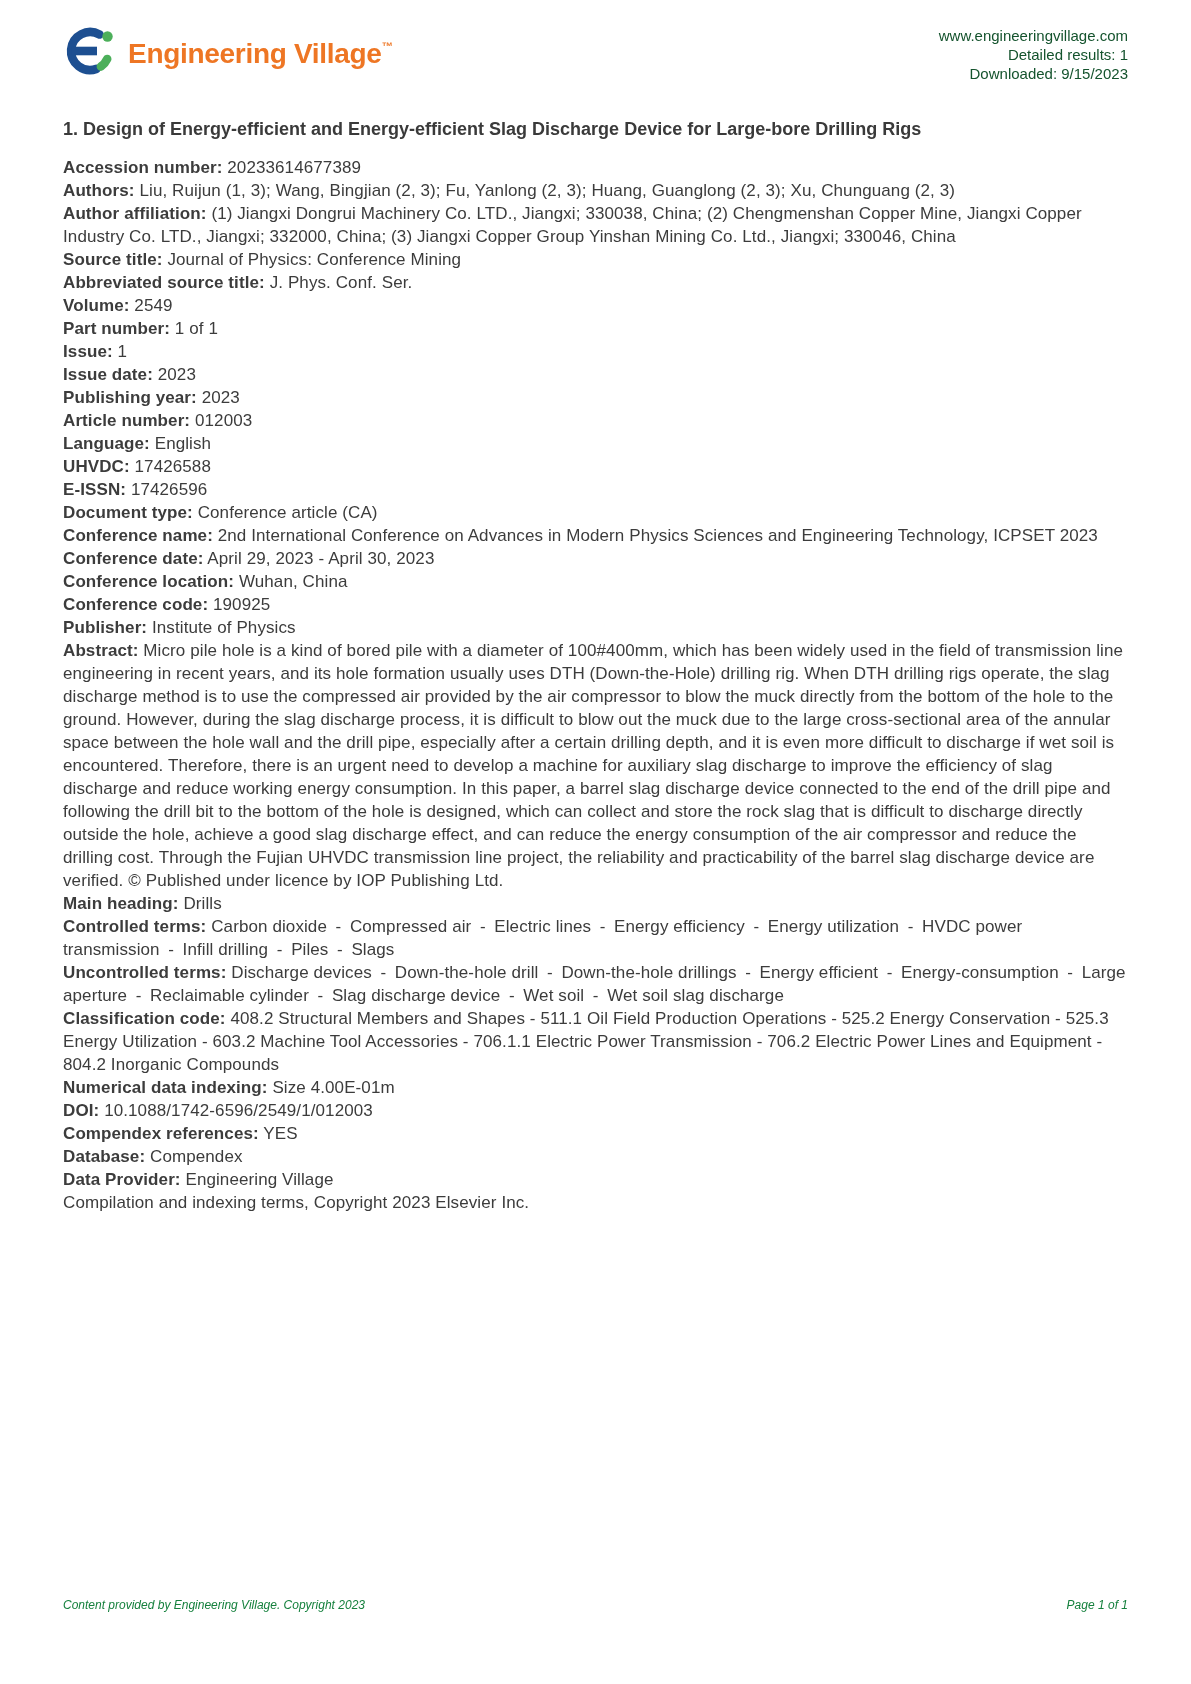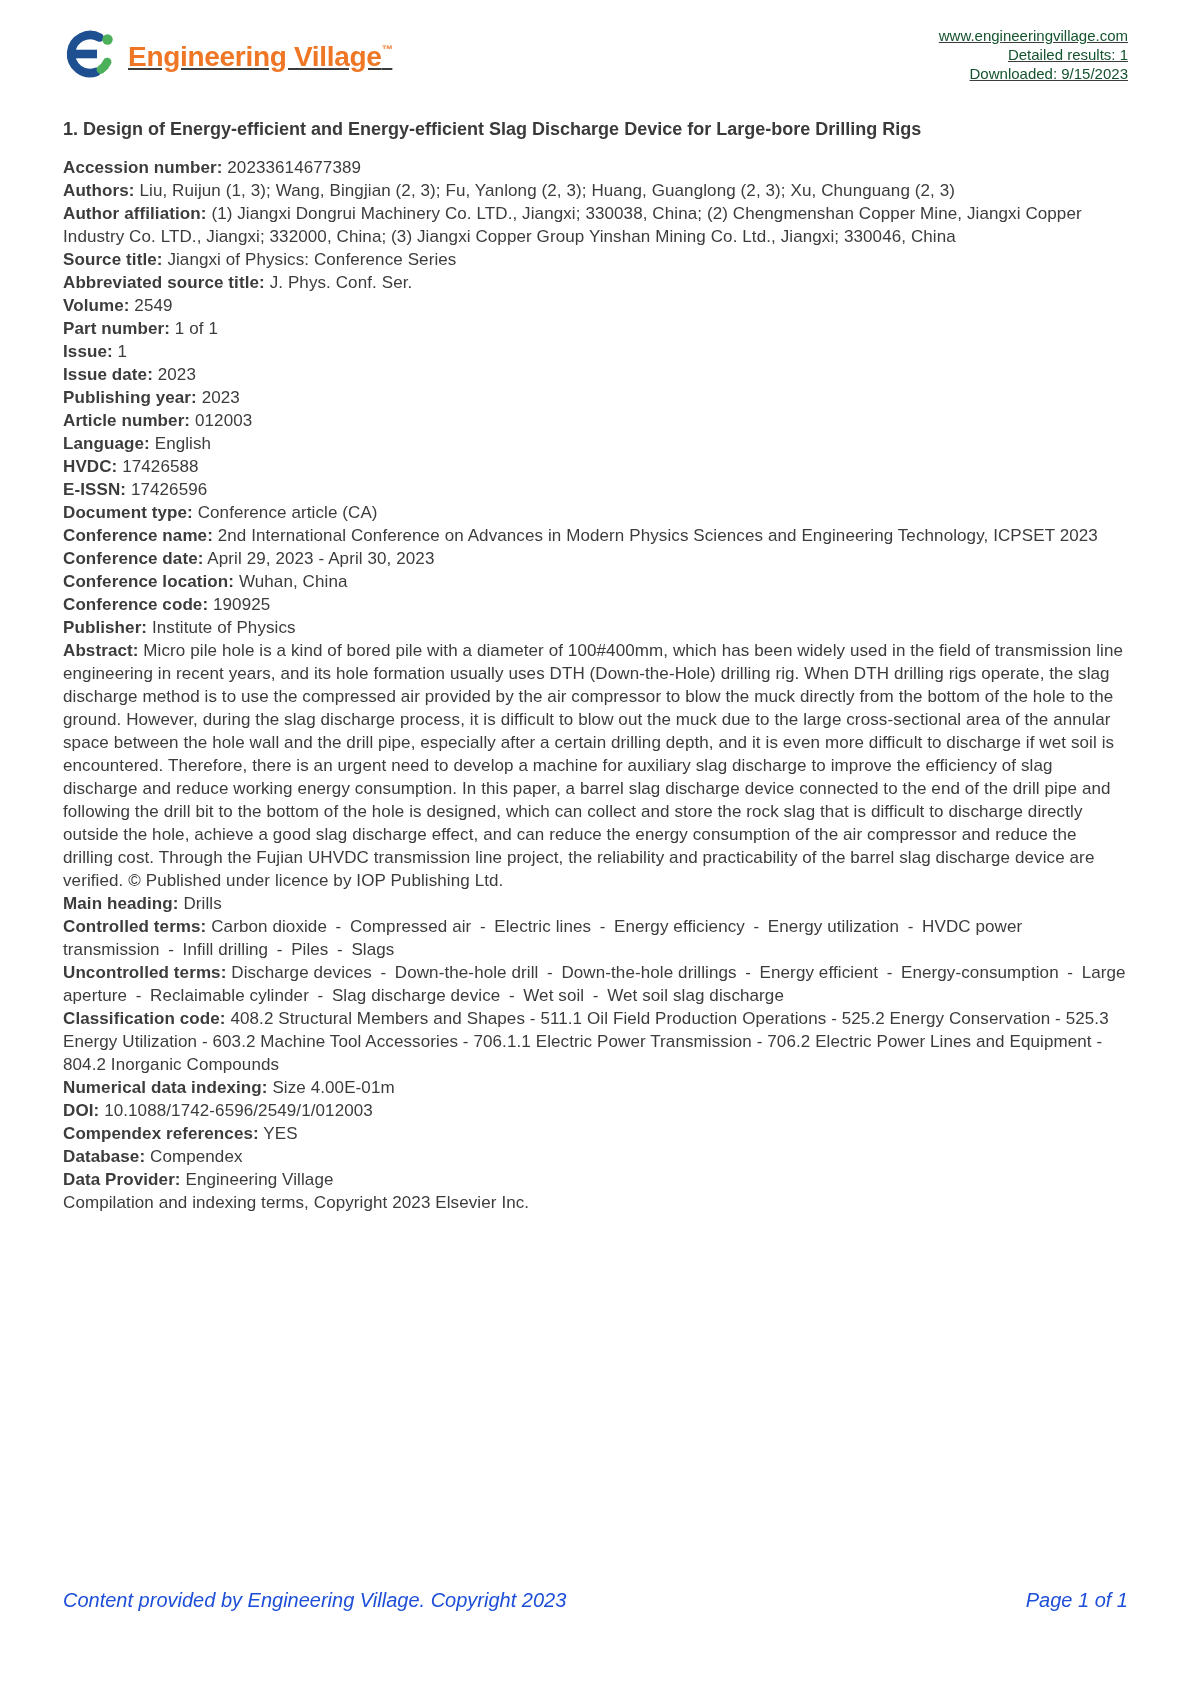--- a/index.html
+++ b/index.html
@@ -10,22 +10,21 @@
     background: #ffffff;
     box-sizing: border-box;
     padding: 24px 63px 0 63px;
     font-family: "Liberation Sans", sans-serif;
     color: #3c3c3c;
     overflow: hidden;
   }
   .page-header {
     display: flex;
     justify-content: space-between;
-    align-items: center;
-    text-decoration: underline;
+    align-items: flex-start;
   }
   .brand {
     display: flex;
     align-items: center;
     gap: 11px;
   }
   .brand svg { display: block; }
   .brand-text {
     color: #EE7624;
     font-size: 28px;
@@ -61,23 +60,23 @@
   }
   .field { margin: 0; }
   .field .lbl { font-weight: bold; }
   .page-footer {
     position: absolute;
     left: 63px;
     right: 63px;
     bottom: 72px;
     display: flex;
     justify-content: space-between;
-    color: #1d4ed8;
+    color: #15803d;
     font-style: italic;
-    font-size: 20px;
+    font-size: 12px;
   }
 </style>
 </head>
 <body>
 
 <div class="page">
 
   <div class="page-header">
     <div class="brand">
       <span>
@@ -96,30 +95,30 @@
       <div>Downloaded: 9/15/2023</div>
     </div>
   </div>
 
   <h1 class="record-title">1. Design of Energy-efficient and Energy-efficient Slag Discharge Device for Large-bore Drilling Rigs</h1>
 
   <div class="fields">
     <div class="field"><b class="lbl">Accession number:</b> <span>20233614677389</span></div>
     <div class="field"><b class="lbl">Authors:</b> <span>Liu, Ruijun (1, 3); Wang, Bingjian (2, 3); Fu, Yanlong (2, 3); Huang, Guanglong (2, 3); Xu, Chunguang (2, 3)</span></div>
     <div class="field"><b class="lbl">Author affiliation:</b> <span>(1) Jiangxi Dongrui Machinery Co. LTD., Jiangxi; 330038, China; (2) Chengmenshan Copper Mine, Jiangxi Copper Industry Co. LTD., Jiangxi; 332000, China; (3) Jiangxi Copper Group Yinshan Mining Co. Ltd., Jiangxi; 330046, China</span></div>
-    <div class="field"><b class="lbl">Source title:</b> <span>Jiangxi of Physics: Conference Series</span></div>
+    <div class="field"><b class="lbl">Source title:</b> <span>Journal of Physics: Conference Mining</span></div>
     <div class="field"><b class="lbl">Abbreviated source title:</b> <span>J. Phys. Conf. Ser.</span></div>
     <div class="field"><b class="lbl">Volume:</b> <span>2549</span></div>
     <div class="field"><b class="lbl">Part number:</b> <span>1 of 1</span></div>
     <div class="field"><b class="lbl">Issue:</b> <span>1</span></div>
     <div class="field"><b class="lbl">Issue date:</b> <span>2023</span></div>
     <div class="field"><b class="lbl">Publishing year:</b> <span>2023</span></div>
     <div class="field"><b class="lbl">Article number:</b> <span>012003</span></div>
     <div class="field"><b class="lbl">Language:</b> <span>English</span></div>
-    <div class="field"><b class="lbl">HVDC:</b> <span>17426588</span></div>
+    <div class="field"><b class="lbl">UHVDC:</b> <span>17426588</span></div>
     <div class="field"><b class="lbl">E-ISSN:</b> <span>17426596</span></div>
     <div class="field"><b class="lbl">Document type:</b> <span>Conference article (CA)</span></div>
     <div class="field"><b class="lbl">Conference name:</b> <span>2nd International Conference on Advances in Modern Physics Sciences and Engineering Technology, ICPSET 2023</span></div>
     <div class="field"><b class="lbl">Conference date:</b> <span>April 29, 2023 - April 30, 2023</span></div>
     <div class="field"><b class="lbl">Conference location:</b> <span>Wuhan, China</span></div>
     <div class="field"><b class="lbl">Conference code:</b> <span>190925</span></div>
     <div class="field"><b class="lbl">Publisher:</b> <span>Institute of Physics</span></div>
     <div class="field"><b class="lbl">Abstract:</b> <span>Micro pile hole is a kind of bored pile with a diameter of 100#400mm, which has been widely used in the field of transmission line engineering in recent years, and its hole formation usually uses DTH (Down-the-Hole) drilling rig. When DTH drilling rigs operate, the slag discharge method is to use the compressed air provided by the air compressor to blow the muck directly from the bottom of the hole to the ground. However, during the slag discharge process, it is difficult to blow out the muck due to the large cross-sectional area of the annular space between the hole wall and the drill pipe, especially after a certain drilling depth, and it is even more difficult to discharge if wet soil is encountered. Therefore, there is an urgent need to develop a machine for auxiliary slag discharge to improve the efficiency of slag discharge and reduce working energy consumption. In this paper, a barrel slag discharge device connected to the end of the drill pipe and following the drill bit to the bottom of the hole is designed, which can collect and store the rock slag that is difficult to discharge directly outside the hole, achieve a good slag discharge effect, and can reduce the energy consumption of the air compressor and reduce the drilling cost. Through the Fujian UHVDC transmission line project, the reliability and practicability of the barrel slag discharge device are verified. © Published under licence by IOP Publishing Ltd.</span></div>
     <div class="field"><b class="lbl">Main heading:</b> <span>Drills</span></div>
     <div class="field"><b class="lbl">Controlled terms:</b> <span>Carbon dioxide - Compressed air - Electric lines - Energy efficiency - Energy utilization - HVDC power transmission - Infill drilling - Piles - Slags</span></div>

